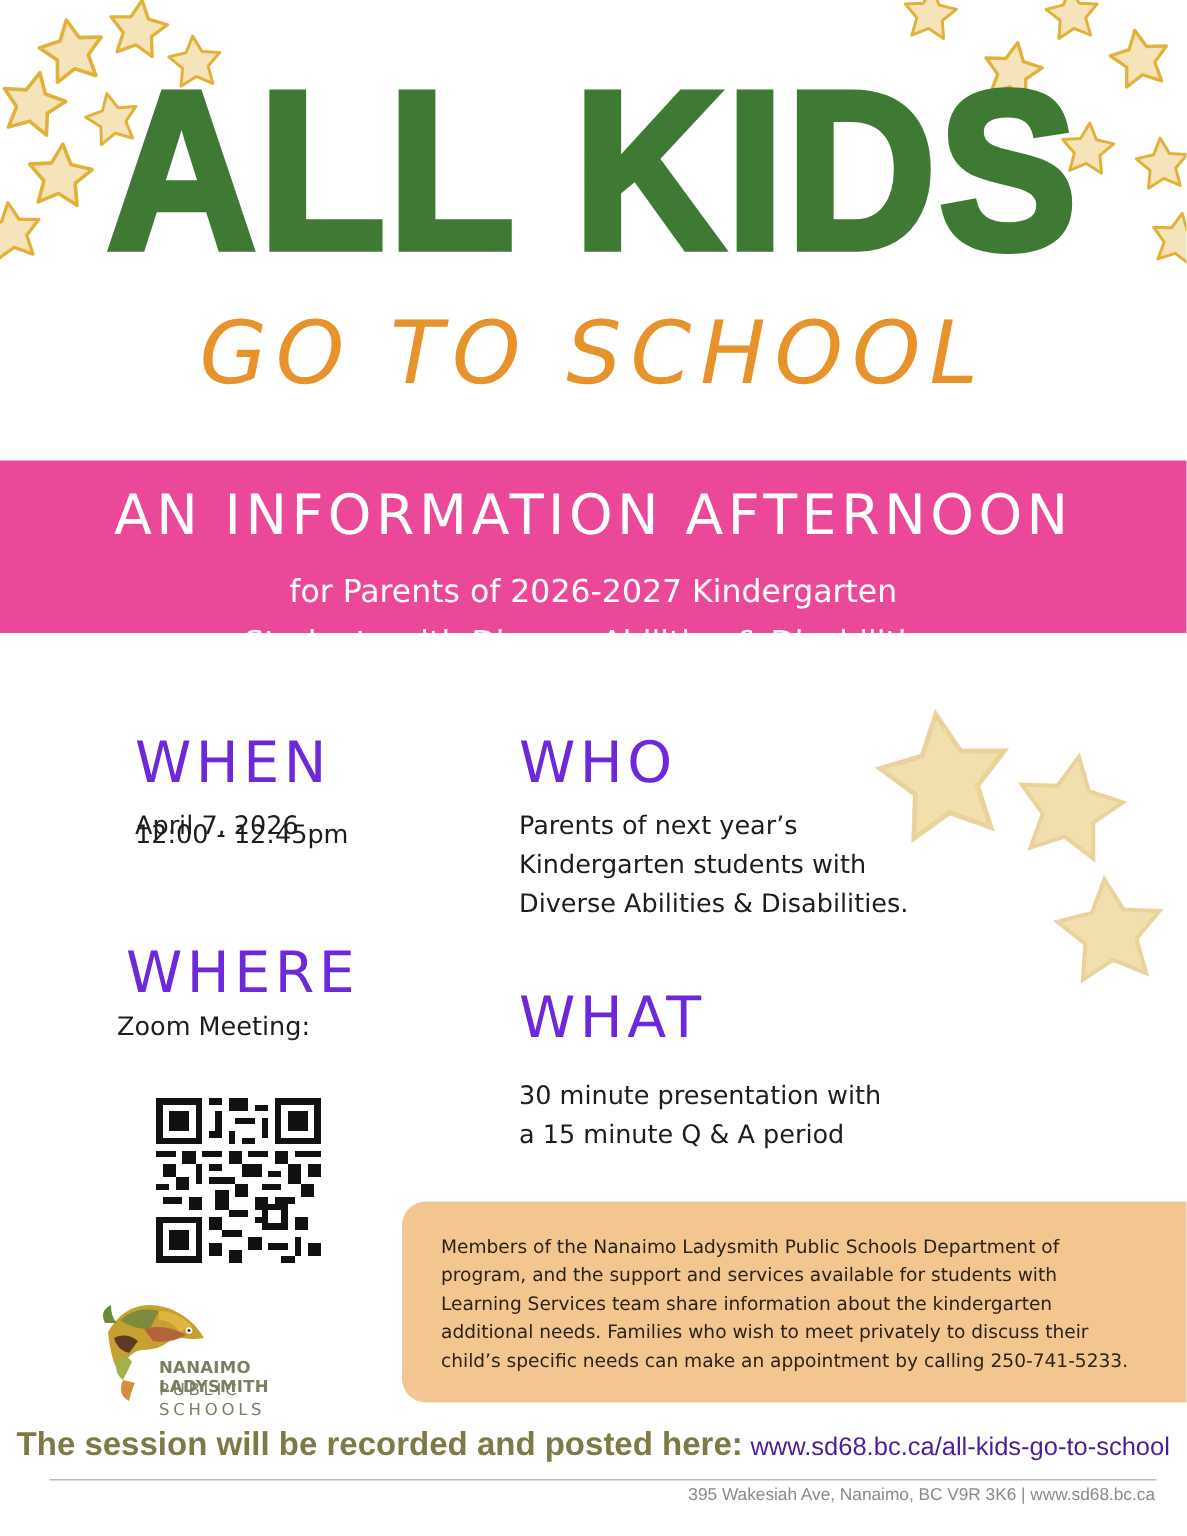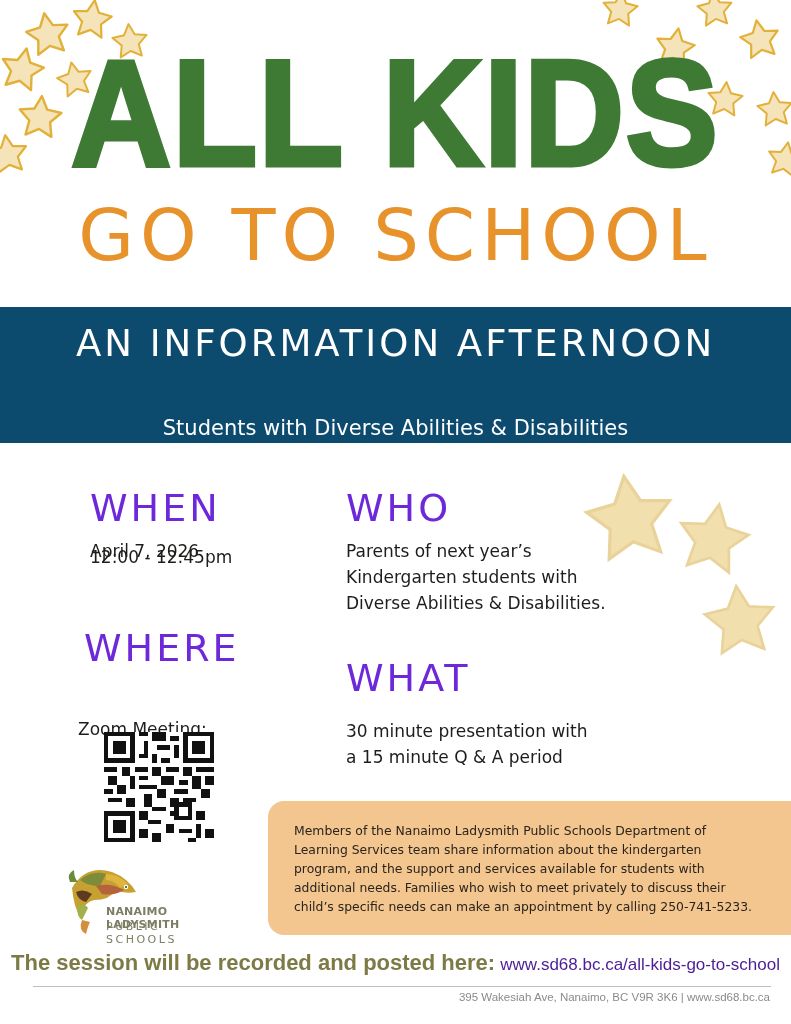--- a/index.html
+++ b/index.html
@@ -7,25 +7,25 @@
          font-family: "DejaVu Sans", sans-serif; color: #1d1d1b; }
   .abs { position: absolute; }
 
   
   .hero-title { position: absolute; left: 0; width: 791px; top: 38px; text-align: center;
     font-family: "Liberation Sans", sans-serif; font-weight: 700; font-size: 150px; line-height: 150px;
     letter-spacing: 2px; color: transparent; -webkit-text-stroke: 5px #3f7a35;
     text-shadow: 0 0 0 #3f7a35; transform: scaleX(0.92); }
   .hero-title span.fill { color: rgba(63,122,53,0.55); }
   .hero-sub { position: absolute; left: 0; width: 791px; top: 190px; text-align: center;
-    font-family: "DejaVu Sans", sans-serif; font-size: 72px; line-height: 90px; font-weight: 400;
-    color: #e8922b; letter-spacing: 6px; transform: scaleX(1.0); }
-
-  
-  .banner { position: absolute; left: 0; top: 307px; width: 791px; height: 136px; background: #0c4a6e; }
+    font-family: "DejaVu Sans", sans-serif; font-size: 58px; line-height: 90px; font-weight: 400;
+    color: #e8922b; letter-spacing: 6px; transform: scaleX(1.0); font-style: italic; }
+
+  
+  .banner { position: absolute; left: 0; top: 307px; width: 791px; height: 115px; background: #ec4899; }
   .banner-title { position: absolute; left: 0; width: 791px; top: 14px; text-align: center; color: #ffffff;
     font-family: "DejaVu Sans", sans-serif; font-size: 37px; letter-spacing: 3px; line-height: 46px; font-weight: 400; }
   .banner-line { position: absolute; left: 0; width: 791px; text-align: center; color: #ffffff;
     font-family: "DejaVu Sans", sans-serif; font-size: 21px; line-height: 30px; }
   .banner-line.l1 { top: 72px; }
   .banner-line.l2 { top: 106px; }
 
   
   .h { position: absolute; color: #6d28d9; font-family: "DejaVu Sans", sans-serif; font-size: 38px;
        letter-spacing: 3px; line-height: 44px; font-weight: 400; }
@@ -93,20 +93,21 @@
     <use href="#st" transform="translate(775,110) scale(0.9) rotate(-5)"></use>
     <use href="#st" transform="translate(785,160) scale(0.9) rotate(10)"></use>
   </g>
 </svg>
 
 <div class="hero-title"><span class="fill">ALL KIDS</span></div>
 <div class="hero-sub">GO TO SCHOOL</div>
 
 <div class="banner">
   <div class="banner-title">AN INFORMATION AFTERNOON</div>
+  <div class="banner-line l1">for Parents of 2026-2027 Kindergarten</div>
   <div class="banner-line l2">Students with Diverse Abilities &amp; Disabilities</div>
 </div>
 
 <svg class="abs" width="220" height="200" style="left:575px;top:465px" viewBox="0 0 220 200">
   <defs>
     <polygon id="st2" points="0,-20 5.9,-8.1 19,-6.2 9.5,3.1 11.8,16.2 0,10 -11.8,16.2 -9.5,3.1 -19,-6.2 -5.9,-8.1"></polygon>
   </defs>
   <g fill="#f1dfae" stroke="#ead39a" stroke-width="1.5">
     <use href="#st2" transform="translate(55,55) scale(2.2) rotate(-8)"></use>
     <use href="#st2" transform="translate(138,75) scale(1.8) rotate(10)"></use>
@@ -117,21 +118,21 @@
 <div class="h" style="left:90px;top:486px;">WHEN</div>
 <div class="body-text" style="left:90px;top:538px;">April 7, 2026</div>
 <div class="body-text" style="left:90px;top:544px;">12:00 - 12:45pm</div>
 
 <div class="h" style="left:346px;top:486px;">WHO</div>
 <div class="body-text" style="left:346px;top:538px;">Parents of next year’s</div>
 <div class="body-text" style="left:346px;top:564px;text-align:right;">Kindergarten students with</div>
 <div class="body-text" style="left:346px;top:590px;">Diverse Abilities &amp; Disabilities.</div>
 
 <div class="h" style="left:84px;top:626px;">WHERE</div>
-<div class="body-text" style="left:78px;top:716px;">Zoom Meeting:</div>
+<div class="body-text" style="left:78px;top:672px;">Zoom Meeting:</div>
 
 <svg class="qr" viewBox="0 0 25 25" shape-rendering="crispEdges">
   <rect width="25" height="25" fill="#fff"></rect>
   <g fill="#111">
 
     <rect x="0" y="0" width="7" height="7"></rect>
       <rect x="1" y="1" width="5" height="5" fill="#fff"></rect>
       <rect x="2" y="2" width="3" height="3"></rect>
     <rect x="18" y="0" width="7" height="7"></rect>
       <rect x="19" y="1" width="5" height="5" fill="#fff"></rect>
@@ -191,22 +192,22 @@
   </g>
 </svg>
 
 <div class="h" style="left:346px;top:656px;">WHAT</div>
 <div class="body-text" style="left:346px;top:718px;">30 minute presentation with</div>
 <div class="body-text" style="left:346px;top:744px;">a 15 minute Q &amp; A period</div>
 
 <div class="info">
   <div class="info-text">
     <div>Members of the Nanaimo Ladysmith Public Schools Department of</div>
+    <div>program, and the support and services available for students with</div>
     <div>Learning Services team share information about the kindergarten</div>
-    <div>program, and the support and services available for students with</div>
     <div>additional needs. Families who wish to meet privately to discuss their</div>
     <div>child’s specific needs can make an appointment by calling 250-741-5233.</div>
   </div>
 </div>
 
 <div class="logo">
   <svg width="80" height="80" viewBox="0 0 80 80" style="position:absolute;left:0;top:0;">
     <path d="M6 30 Q20 6 46 14 Q62 20 70 34 Q58 36 50 32 Q44 42 28 42 Q18 44 14 58 Q8 50 6 30 Z" fill="#c7a032"></path>
     <path d="M14 22 Q26 12 40 16 L34 28 Q22 28 14 22 Z" fill="#7d8c3a"></path>
     <path d="M30 28 Q44 24 58 32 Q48 38 36 36 Z" fill="#b5633d"></path>

